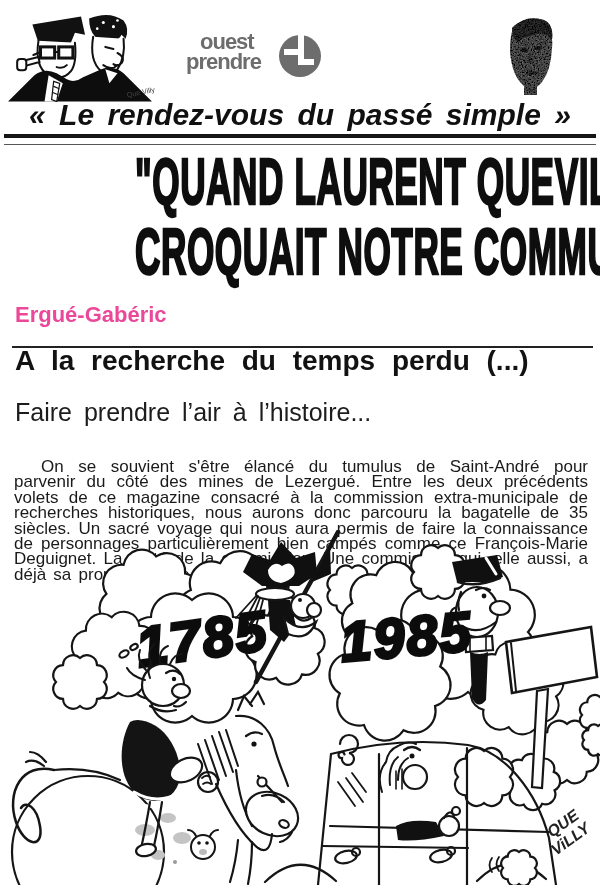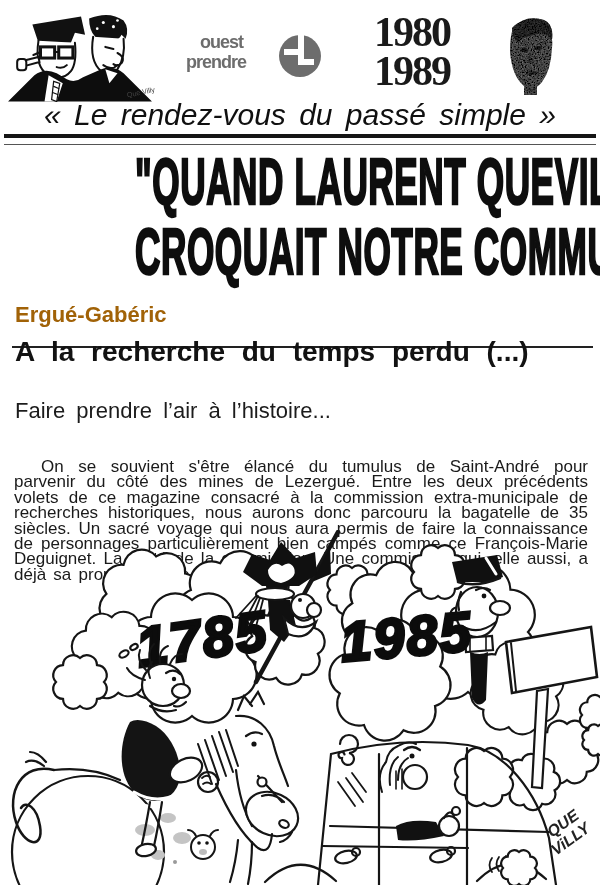--- a/index.html
+++ b/index.html
@@ -1,39 +1,39 @@
 <!DOCTYPE html>
 <html><head>
 <meta charset="utf-8">
 <style>
   html,body{margin:0;padding:0;}
   body{width:600px;height:885px;background:#fff;font-family:"Liberation Sans",sans-serif;overflow:hidden;}
   .page{position:relative;width:600px;height:885px;background:#fff;color:#111;}
 
   
   .caricature{position:absolute;left:4px;top:8px;width:152px;height:94px;}
-  .logo-text{position:absolute;left:186px;top:32px;color:#6d6d6d;font-weight:bold;font-size:18px;line-height:20px;letter-spacing:-1px;}
+  .logo-text{position:absolute;left:186px;top:32px;color:#6d6d6d;font-weight:bold;font-size:22px;line-height:20px;letter-spacing:-1px;}
   .logo-l1{margin-left:14px;}
   .logo-mark{position:absolute;left:277px;top:33px;width:46px;height:46px;}
   .years{position:absolute;left:364px;top:13px;width:96px;text-align:center;font-family:"Liberation Serif",serif;font-weight:bold;font-size:42px;line-height:39px;letter-spacing:-2px;color:#1a1a1a;}
   .photo{position:absolute;left:494px;top:12px;width:70px;height:86px;}
 
   
-  .banner{position:absolute;left:0;top:98px;width:600px;text-align:center;font-size:30px;font-weight:normal;font-style:italic;word-spacing:5px;white-space:nowrap;color:#101010;}
+  .banner{position:absolute;left:0;top:98px;width:600px;text-align:center;font-size:30px;font-weight:bold;font-style:italic;word-spacing:5px;white-space:nowrap;color:#101010;}
   .banner-rule{position:absolute;left:4px;top:134px;width:592px;height:6px;border-top:4px solid #151515;border-bottom:1px solid #555;}
 
   
   .headline{position:absolute;left:0;top:147px;width:600px;text-align:center;}
   .headline .line{white-space:nowrap;font-weight:bold;font-size:64px;line-height:70px;color:#0e0e0e;-webkit-text-stroke:2.5px #0e0e0e;letter-spacing:1px;transform:scaleX(0.55);transform-origin:50% 50%;}
 
-  .kicker{position:absolute;left:15px;top:302px;font-size:22px;font-weight:bold;color:#a16207;}
+  .kicker{position:absolute;left:15px;top:302px;font-size:22px;font-weight:bold;color:#ec4899;}
   .kicker-rule{position:absolute;left:12px;top:346px;width:581px;height:0;border-top:2px solid #222;}
 
-  .heading{position:absolute;left:15px;top:336px;font-size:28px;font-weight:bold;color:#121212;word-spacing:9px;}
-  .subheading{position:absolute;left:15px;top:398px;font-size:22px;color:#1c1c1c;word-spacing:5px;}
+  .heading{position:absolute;left:15px;top:345px;font-size:28px;font-weight:bold;color:#121212;word-spacing:9px;}
+  .subheading{position:absolute;left:15px;top:398px;font-size:25px;color:#1c1c1c;word-spacing:5px;}
 
   .body-text{position:absolute;left:14px;top:442px;width:574px;font-size:17px;line-height:15.4px;text-align:justify;color:#1a1a1a;text-indent:27px;word-spacing:2.5px;}
 
   .cartoon{position:absolute;left:0;top:530px;width:600px;height:355px;}
   svg{display:block;}
 </style>
 </head>
 <body>
 
 <div class="page">
@@ -69,24 +69,20 @@
     <div class="logo-l1">ouest</div>
     <div class="logo-l2">prendre</div>
   </div>
   <svg class="logo-mark" viewBox="0 0 46 46">
     <circle cx="23" cy="23" r="21" fill="#6d6d6d"></circle>
     <rect x="21" y="2" width="6" height="27" fill="#fff"></rect>
     <rect x="7" y="16" width="14" height="6" fill="#fff"></rect>
     <rect x="21" y="26" width="16" height="6" fill="#fff"></rect>
   </svg>
 
-  <div class="years">
-    <div>1980</div>
-    <div>1989</div>
-  </div>
 
   <svg class="photo" viewBox="0 0 70 86">
     <defs>
       <filter id="ph">
           <feTurbulence type="fractalNoise" baseFrequency="0.7" numOctaves="3" result="n"></feTurbulence>
       <feColorMatrix in="n" type="matrix" values="0 0 0 0 0  0 0 0 0 0  0 0 0 0 0  0.55 0.55 0.55 0 0" result="a"></feColorMatrix>
       <feComposite in="a" in2="SourceGraphic" operator="in" result="g"></feComposite>
       <feMerge>
             <feMergeNode in="SourceGraphic"></feMergeNode>
             <feMergeNode in="g"></feMergeNode>

